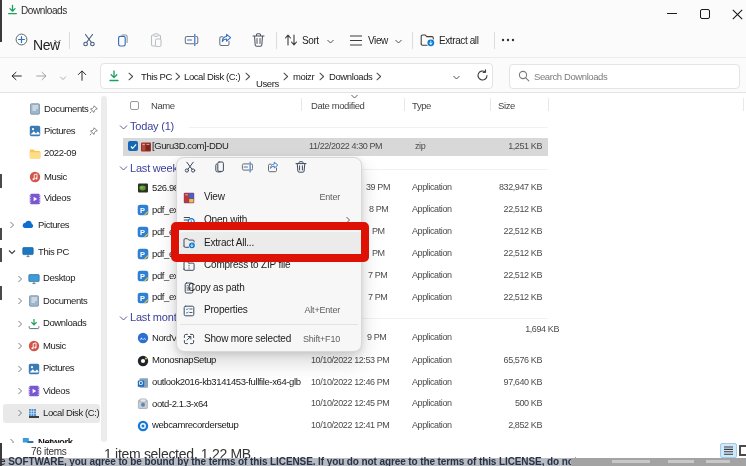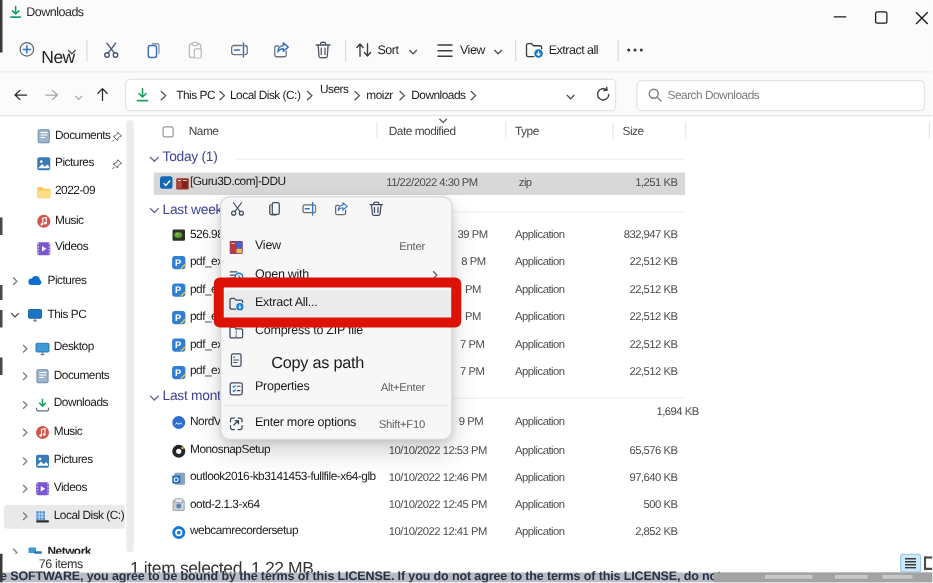--- a/index.html
+++ b/index.html
@@ -130,21 +130,21 @@
       <path d="M1 1.2 L4.6 4.5 L1 7.8" stroke="#4f4f4f" stroke-width="1.05" fill="none" stroke-linecap="round" stroke-linejoin="round"></path>
     </svg>
   <div class="txt" style="left:141px;top:70.5px;">This PC</div>
   <svg class="abs" style="left:175px;top:72px;" width="6" height="9" viewBox="0 0 6 9">
       <path d="M1 1.2 L4.6 4.5 L1 7.8" stroke="#4f4f4f" stroke-width="1.05" fill="none" stroke-linecap="round" stroke-linejoin="round"></path>
     </svg>
   <div class="txt" style="left:184px;top:70.5px;">Local Disk (C:)</div>
   <svg class="abs" style="left:245px;top:72px;" width="6" height="9" viewBox="0 0 6 9">
       <path d="M1 1.2 L4.6 4.5 L1 7.8" stroke="#4f4f4f" stroke-width="1.05" fill="none" stroke-linecap="round" stroke-linejoin="round"></path>
     </svg>
-  <div class="txt" style="left:256px;top:66px;">Users</div>
+  <div class="txt" style="left:256px;top:78px;">Users</div>
   <svg class="abs" style="left:283px;top:72px;" width="6" height="9" viewBox="0 0 6 9">
       <path d="M1 1.2 L4.6 4.5 L1 7.8" stroke="#4f4f4f" stroke-width="1.05" fill="none" stroke-linecap="round" stroke-linejoin="round"></path>
     </svg>
   <div class="txt" style="left:293px;top:70.5px;">moizr</div>
   <svg class="abs" style="left:319px;top:72px;" width="6" height="9" viewBox="0 0 6 9">
       <path d="M1 1.2 L4.6 4.5 L1 7.8" stroke="#4f4f4f" stroke-width="1.05" fill="none" stroke-linecap="round" stroke-linejoin="round"></path>
     </svg>
   <div class="txt" style="left:329px;top:70.5px;">Downloads</div>
   <svg class="abs" style="left:376px;top:72px;" width="6" height="9" viewBox="0 0 6 9">
       <path d="M1 1.2 L4.6 4.5 L1 7.8" stroke="#4f4f4f" stroke-width="1.05" fill="none" stroke-linecap="round" stroke-linejoin="round"></path>
@@ -488,34 +488,34 @@
       <svg class="abs" style="left:183px;top:259.5px;" width="12" height="12" viewBox="0 0 12 12">
         <path d="M1 9.2 V2.8 A1.1 1.1 0 0 1 2.1 1.7 H4.4 L5.8 3.1 H10 A1.1 1.1 0 0 1 11.1 4.2 V9.2 A1.1 1.1 0 0 1 10 10.3 H2.1 A1.1 1.1 0 0 1 1 9.2 Z" stroke="#3e4a5e" stroke-width="1" fill="none" stroke-linecap="round" stroke-linejoin="round"></path>
         <path d="M6 3.3 V4.2 M6 5 V5.9 M6 6.7 V7.6 M6 8.4 V9.3" stroke="#3e4a5e" stroke-width="1"></path>
       </svg>
       <div class="txt" style="left:204px;top:259px;font-size:10px;letter-spacing:-0.2px;">Compress to ZIP file</div>
       <svg class="abs" style="left:183px;top:282px;" width="12" height="12" viewBox="0 0 12 12">
         <rect x="2.2" y="1" width="7.6" height="10" rx="1.2" stroke="#3e4a5e" stroke-width="1" fill="none" stroke-linecap="round" stroke-linejoin="round"></rect>
         <path d="M3.8 3.2 L5 4.4 M5 3.2 L3.8 4.4" stroke="#2f6fd0" stroke-width="0.8"></path>
         <path d="M4 6 H8 M4 8 H6.5" stroke="#3e4a5e" stroke-width="0.9" stroke-linecap="round"></path>
       </svg>
-      <div class="txt" style="left:217px;top:281.5px;font-size:13px;letter-spacing:-0.2px;">Copy as path</div>
+      <div class="txt" style="left:188px;top:281.5px;font-size:10px;letter-spacing:-0.2px;">Copy as path</div>
       <svg class="abs" style="left:183px;top:304.5px;" width="12" height="12" viewBox="0 0 12 12">
         <rect x="1.2" y="1.2" width="9.6" height="9.6" rx="1.4" stroke="#3e4a5e" stroke-width="1" fill="none" stroke-linecap="round" stroke-linejoin="round"></rect>
         <path d="M3.2 4 L4 4.8 L5.4 3.2 M3.2 7.5 L4 8.3 L5.4 6.7" stroke="#0b79d0" stroke-width="0.9" fill="none"></path>
         <path d="M6.8 4 H9 M6.8 7.5 H9" stroke="#3e4a5e" stroke-width="0.9" stroke-linecap="round"></path>
       </svg>
       <div class="txt" style="left:204px;top:304px;font-size:10px;letter-spacing:-0.2px;">Properties</div>
       <div class="txt" style="left:250px;top:305px;width:90px;text-align:right;font-size:9px;letter-spacing:-0.2px;color:#5f5f5f;">Alt+Enter</div>
       <div class="hline" style="left:180px;top:324px;width:178px;background:#e3e3e3;"></div>
       <svg class="abs" style="left:183px;top:333px;" width="12" height="12" viewBox="0 0 12 12">
         <path d="M4.5 1.4 H2.8 A1.4 1.4 0 0 0 1.4 2.8 V4.5 M7.5 1.4 H9.2 A1.4 1.4 0 0 1 10.6 2.8 V4.5 M4.5 10.6 H2.8 A1.4 1.4 0 0 1 1.4 9.2 V7.5 M7.5 10.6 H9.2 A1.4 1.4 0 0 0 10.6 9.2 V7.5" stroke="#3e4a5e" stroke-width="1" fill="none" stroke-linecap="round" stroke-linejoin="round"></path>
         <path d="M4 7 L7.6 3.6 M5.2 3.5 H7.8 V6.1" stroke="#3e4a5e" stroke-width="1" fill="none" stroke-linecap="round" stroke-linejoin="round"></path>
       </svg>
-      <div class="txt" style="left:204px;top:332.5px;font-size:10px;letter-spacing:-0.2px;">Enter more options</div>
+      <div class="txt" style="left:204px;top:332.5px;font-size:10px;letter-spacing:-0.2px;">Show more selected</div>
       <div class="txt" style="left:250px;top:333.5px;width:90px;text-align:right;font-size:9px;letter-spacing:-0.2px;color:#5f5f5f;">Shift+F10</div>
       <div class="abs" style="left:171px;top:222px;width:198px;height:40px;border:8.5px solid #dd1205;border-radius:5px;"></div>
     </div>
 
   <div class="abs" style="left:0;top:443px;width:746px;height:15px;background:#fff;"></div>
   <div class="txt" style="left:31px;top:446px;font-size:10px;letter-spacing:-0.3px;color:#333;">76 items</div>
   <div class="txt" style="left:104px;top:446px;font-size:14px;letter-spacing:-0.3px;color:#333;">1 item selected&nbsp;&nbsp;1.22 MB</div>
   <div class="abs" style="left:719.5px;top:443px;width:17px;height:15px;background:#cfe9fa;border:1px solid #9fcbe8;border-radius:2px;"></div>
   <svg class="abs" style="left:723.5px;top:446px;" width="9" height="9" viewBox="0 0 9 9">
       <path d="M0 1 H9 M0 3.4 H9 M0 5.8 H9 M0 8.2 H9" stroke="#3a3a3a" stroke-width="1.1"></path>

